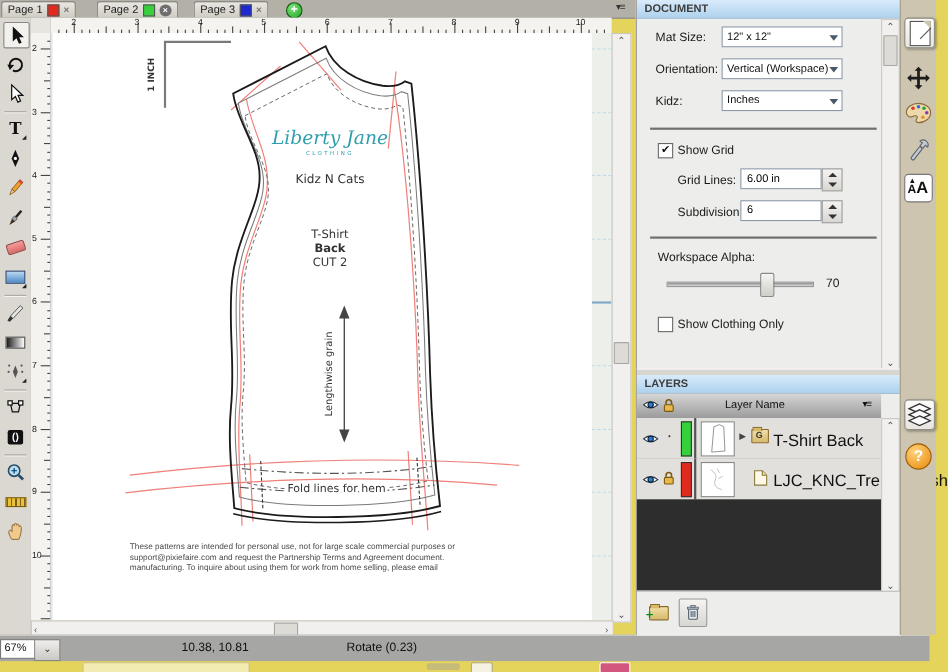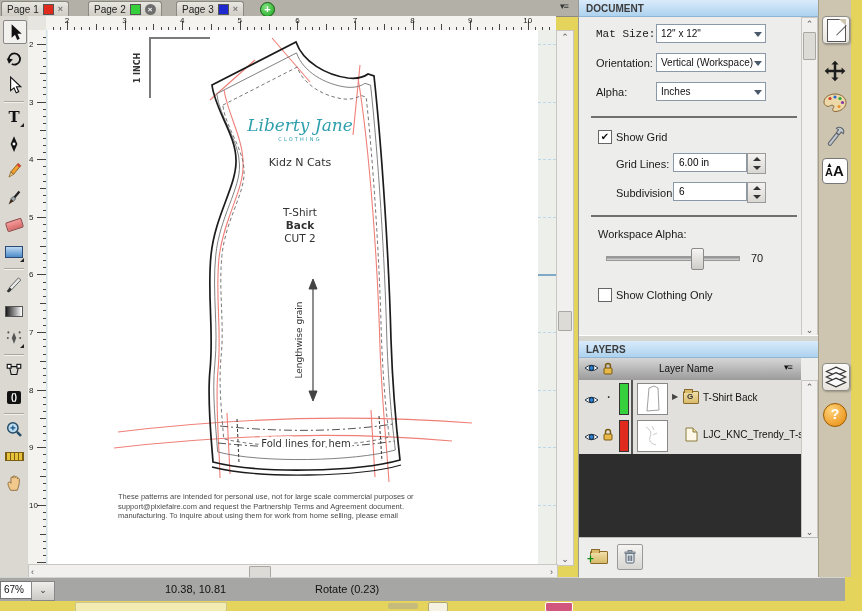--- a/index.html
+++ b/index.html
@@ -86,21 +86,21 @@
   #slider-track{position:absolute;height:3px;background:linear-gradient(#8a8a8a,#d8d8d8);border:1px solid #999;}
   #slider-thumb{position:absolute;width:11px;height:20px;background:linear-gradient(#f6f5f3,#cfcdc8);
       border:1px solid #8a8a8a;border-radius:2px;}
   
   #laycolhead{position:absolute;left:0;width:222px;height:22px;background:linear-gradient(#d6d6d6,#9b9b9b);
       border-bottom:1px solid #777;font-size:10px;color:#111;}
   .layrow{position:absolute;left:0;width:222px;height:37px;background:#e2e0dc;border-bottom:1px solid #9a9a9a;}
   .laybar{position:absolute;left:40px;top:3px;width:8px;height:30px;border:1px solid #333;}
   .laysep{position:absolute;left:52px;top:0;width:2px;height:37px;background:#555;}
   .laythumb{position:absolute;left:58px;top:3px;width:29px;height:30px;background:#fff;border:1px solid #888;}
-  .layname{position:absolute;top:12px;font-size:10px;color:#111;white-space:nowrap;}
+  .layname{position:absolute;top:12px;font-size:15px;color:#111;white-space:nowrap;}
   #laydark{position:absolute;left:0;width:222px;background:#2d2d2d;}
   #laybottom{position:absolute;left:0;width:240px;background:#ededeb;border-top:1px solid #bbb;}
   .laybtn{position:absolute;width:24px;height:24px;display:flex;align-items:center;justify-content:center;}
   .laybtn.raised{background:linear-gradient(#f5f4f2,#d8d6d1);border:1px solid #999;border-radius:2px;}
   .folder{position:relative;width:16px;height:11px;background:linear-gradient(#f0dfa8,#d8ba6a);border:1px solid #8a6a2a;border-radius:1px;}
   .folder:before{content:"";position:absolute;left:0;top:-3px;width:7px;height:3px;background:#d8ba6a;border:1px solid #8a6a2a;border-bottom:none;border-radius:1px 1px 0 0;}
   .plus{position:absolute;left:-4px;bottom:-3px;color:#0a8a0a;font-weight:bold;font-size:12px;text-shadow:0 0 1px #fff;}
   
   #sidestrip{left:818px;top:0;width:32px;height:577px;background:#cdc5b0;border-left:1px solid #a59d88;}
   .sicon{position:absolute;left:3px;width:26px;height:26px;display:flex;align-items:center;justify-content:center;}
@@ -499,29 +499,29 @@
   <div id="zoombox" class="abs">67%</div>
   <div id="zoomdd" class="abs">⌄</div>
   <span class="abs" style="left:165px;top:5px;">10.38, 10.81</span>
   <span class="abs" style="left:315px;top:5px;">Rotate (0.23)</span>
 </div>
 
 <div id="rightpanel" class="abs">
 
   <div class="phead" style="top:0;">DOCUMENT</div>
 
-  <span class="plabel" style="left:17px;top:28px;font-family:Liberation Mono, monospace;">Mat Size:</span>
+  <span class="plabel" style="left:17px;top:28px;">Mat Size:</span>
   <div class="dd" style="left:77px;top:24px;width:110px;height:19px;">
     <span>12" x 12"</span><i class="ddarr"></i>
   </div>
   <span class="plabel" style="left:17px;top:57px;">Orientation:</span>
   <div class="dd" style="left:77px;top:53px;width:110px;height:19px;">
     <span>Vertical (Workspace)</span><i class="ddarr"></i>
   </div>
-  <span class="plabel" style="left:17px;top:86px;">Alpha:</span>
+  <span class="plabel" style="left:17px;top:86px;">Kidz:</span>
   <div class="dd" style="left:77px;top:82px;width:110px;height:19px;">
     <span>Inches</span><i class="ddarr"></i>
   </div>
 
   <div class="divider" style="top:116px;"></div>
 
   <div class="cb" style="left:19px;top:130px;">✔</div>
   <span class="plabel" style="left:37px;top:131px;">Show Grid</span>
 
   <span class="plabel" style="left:37px;top:158px;">Grid Lines:</span>

